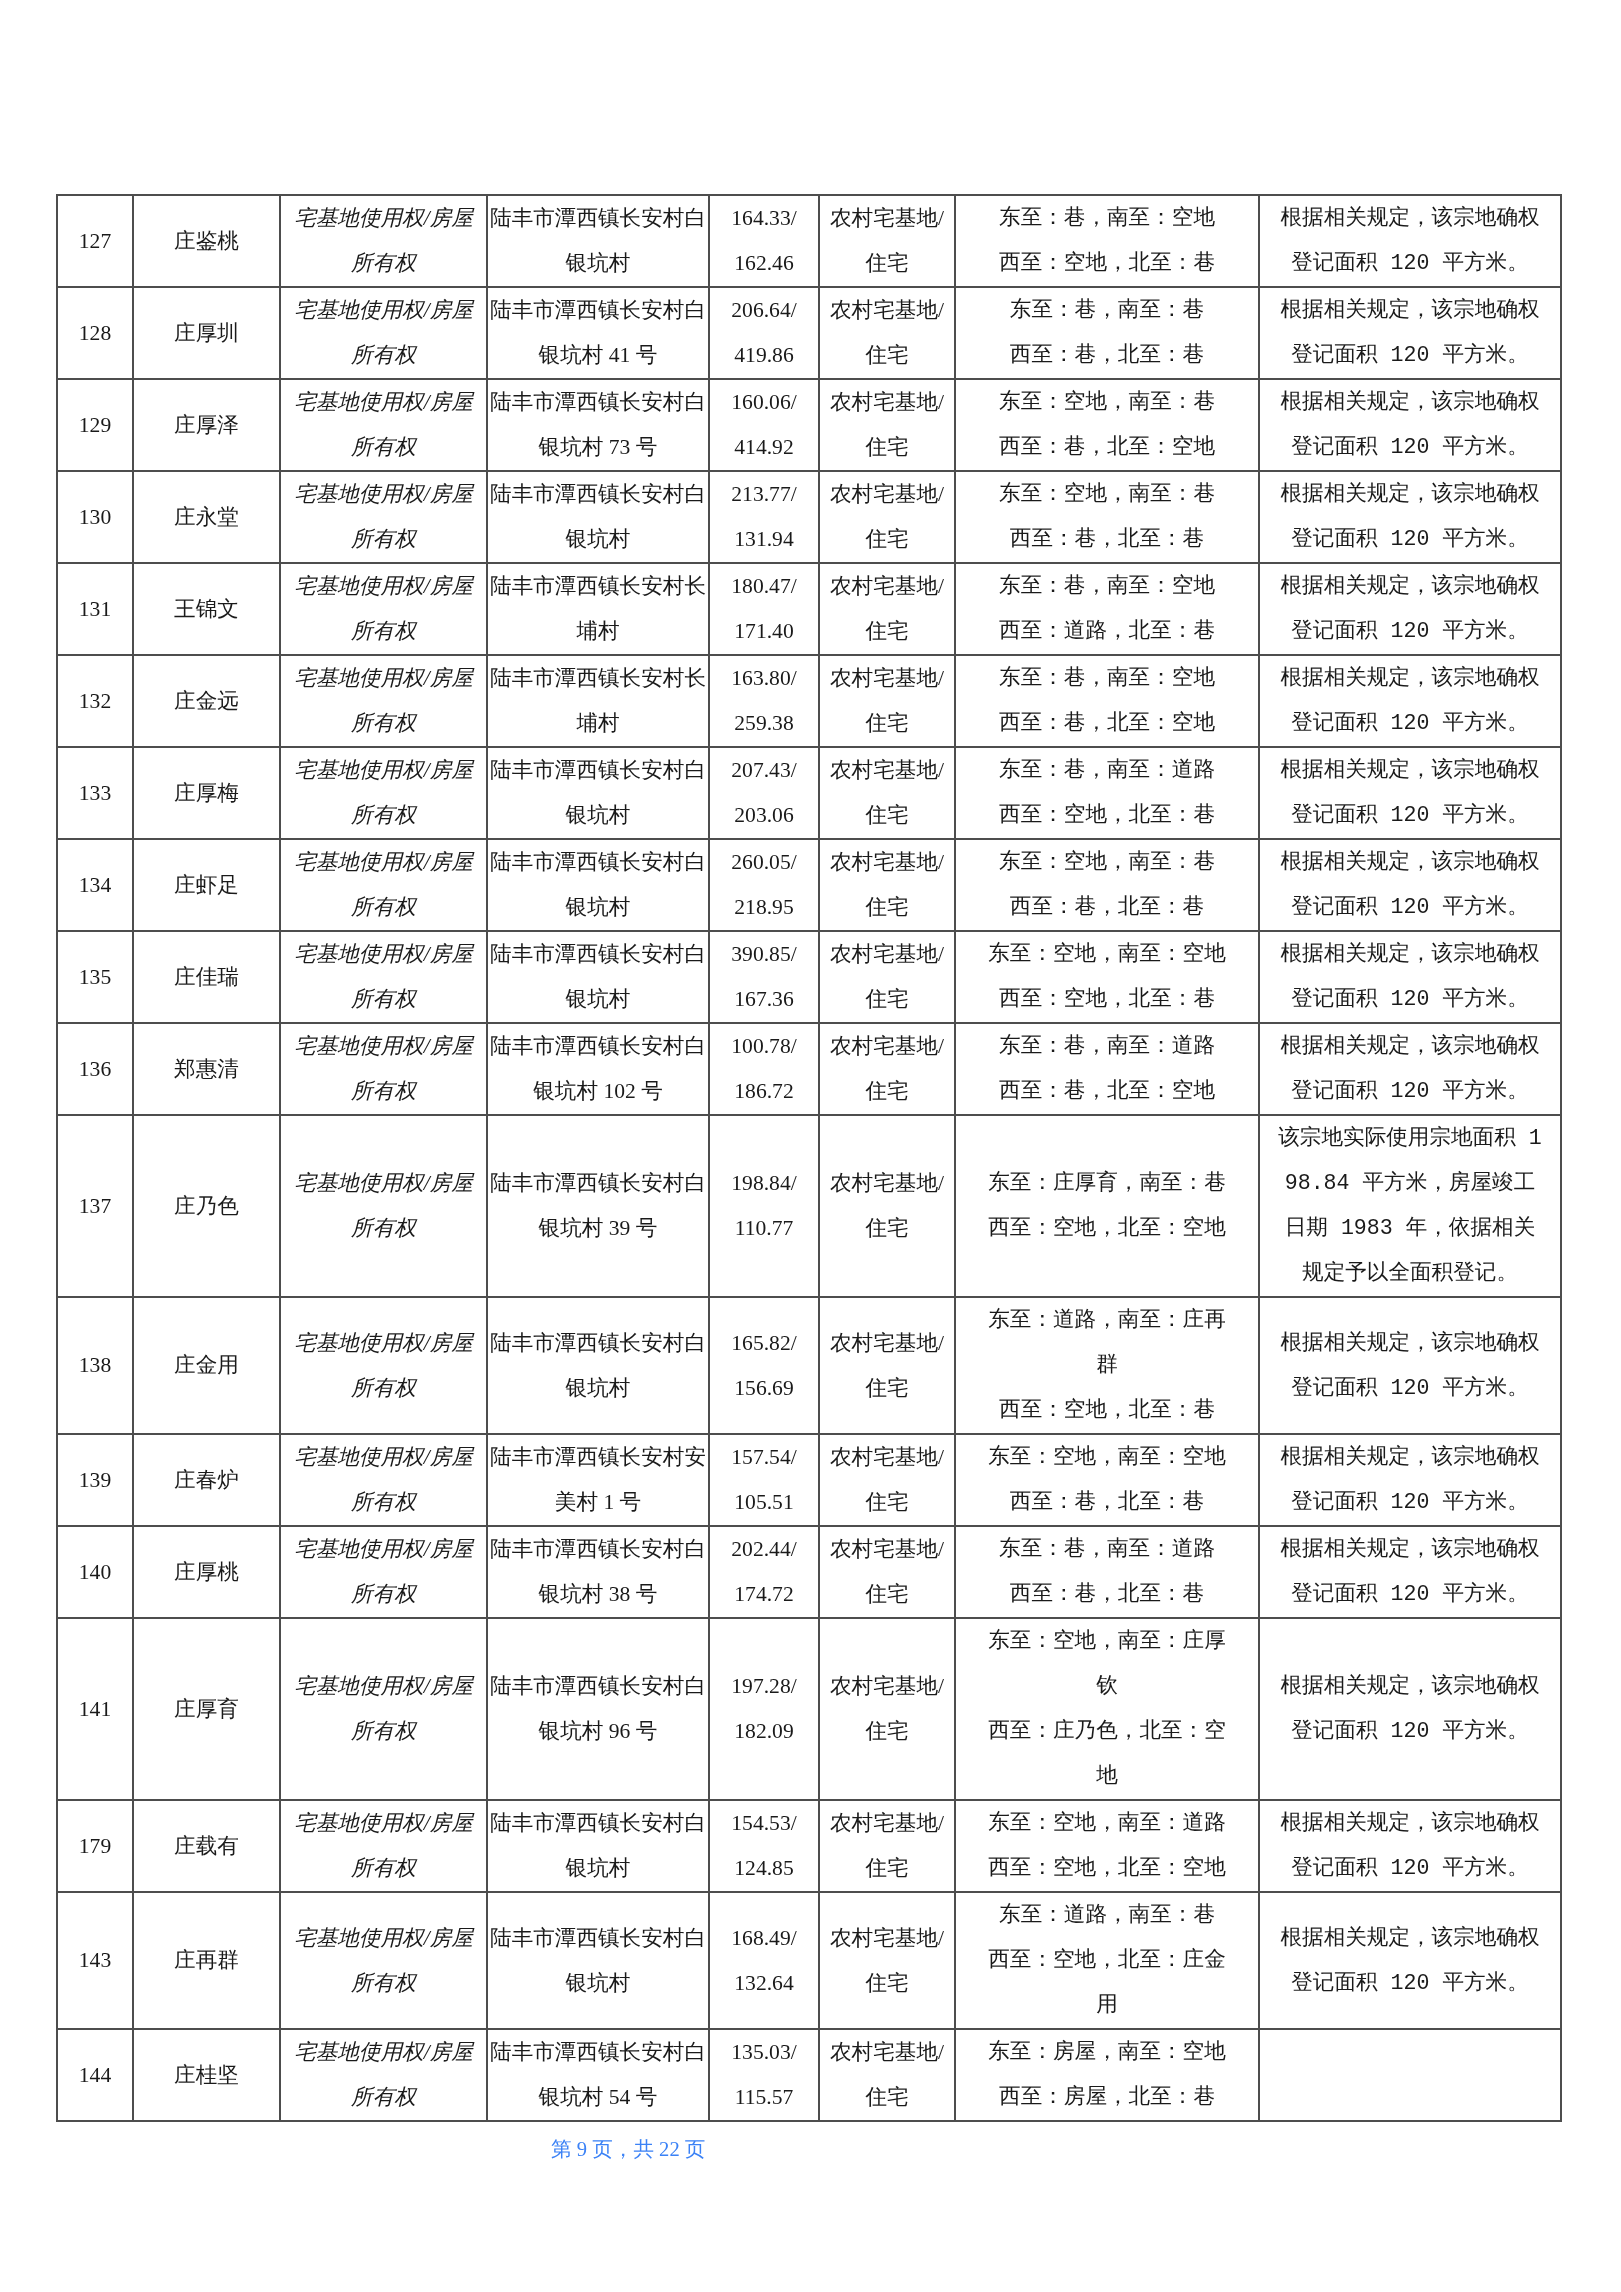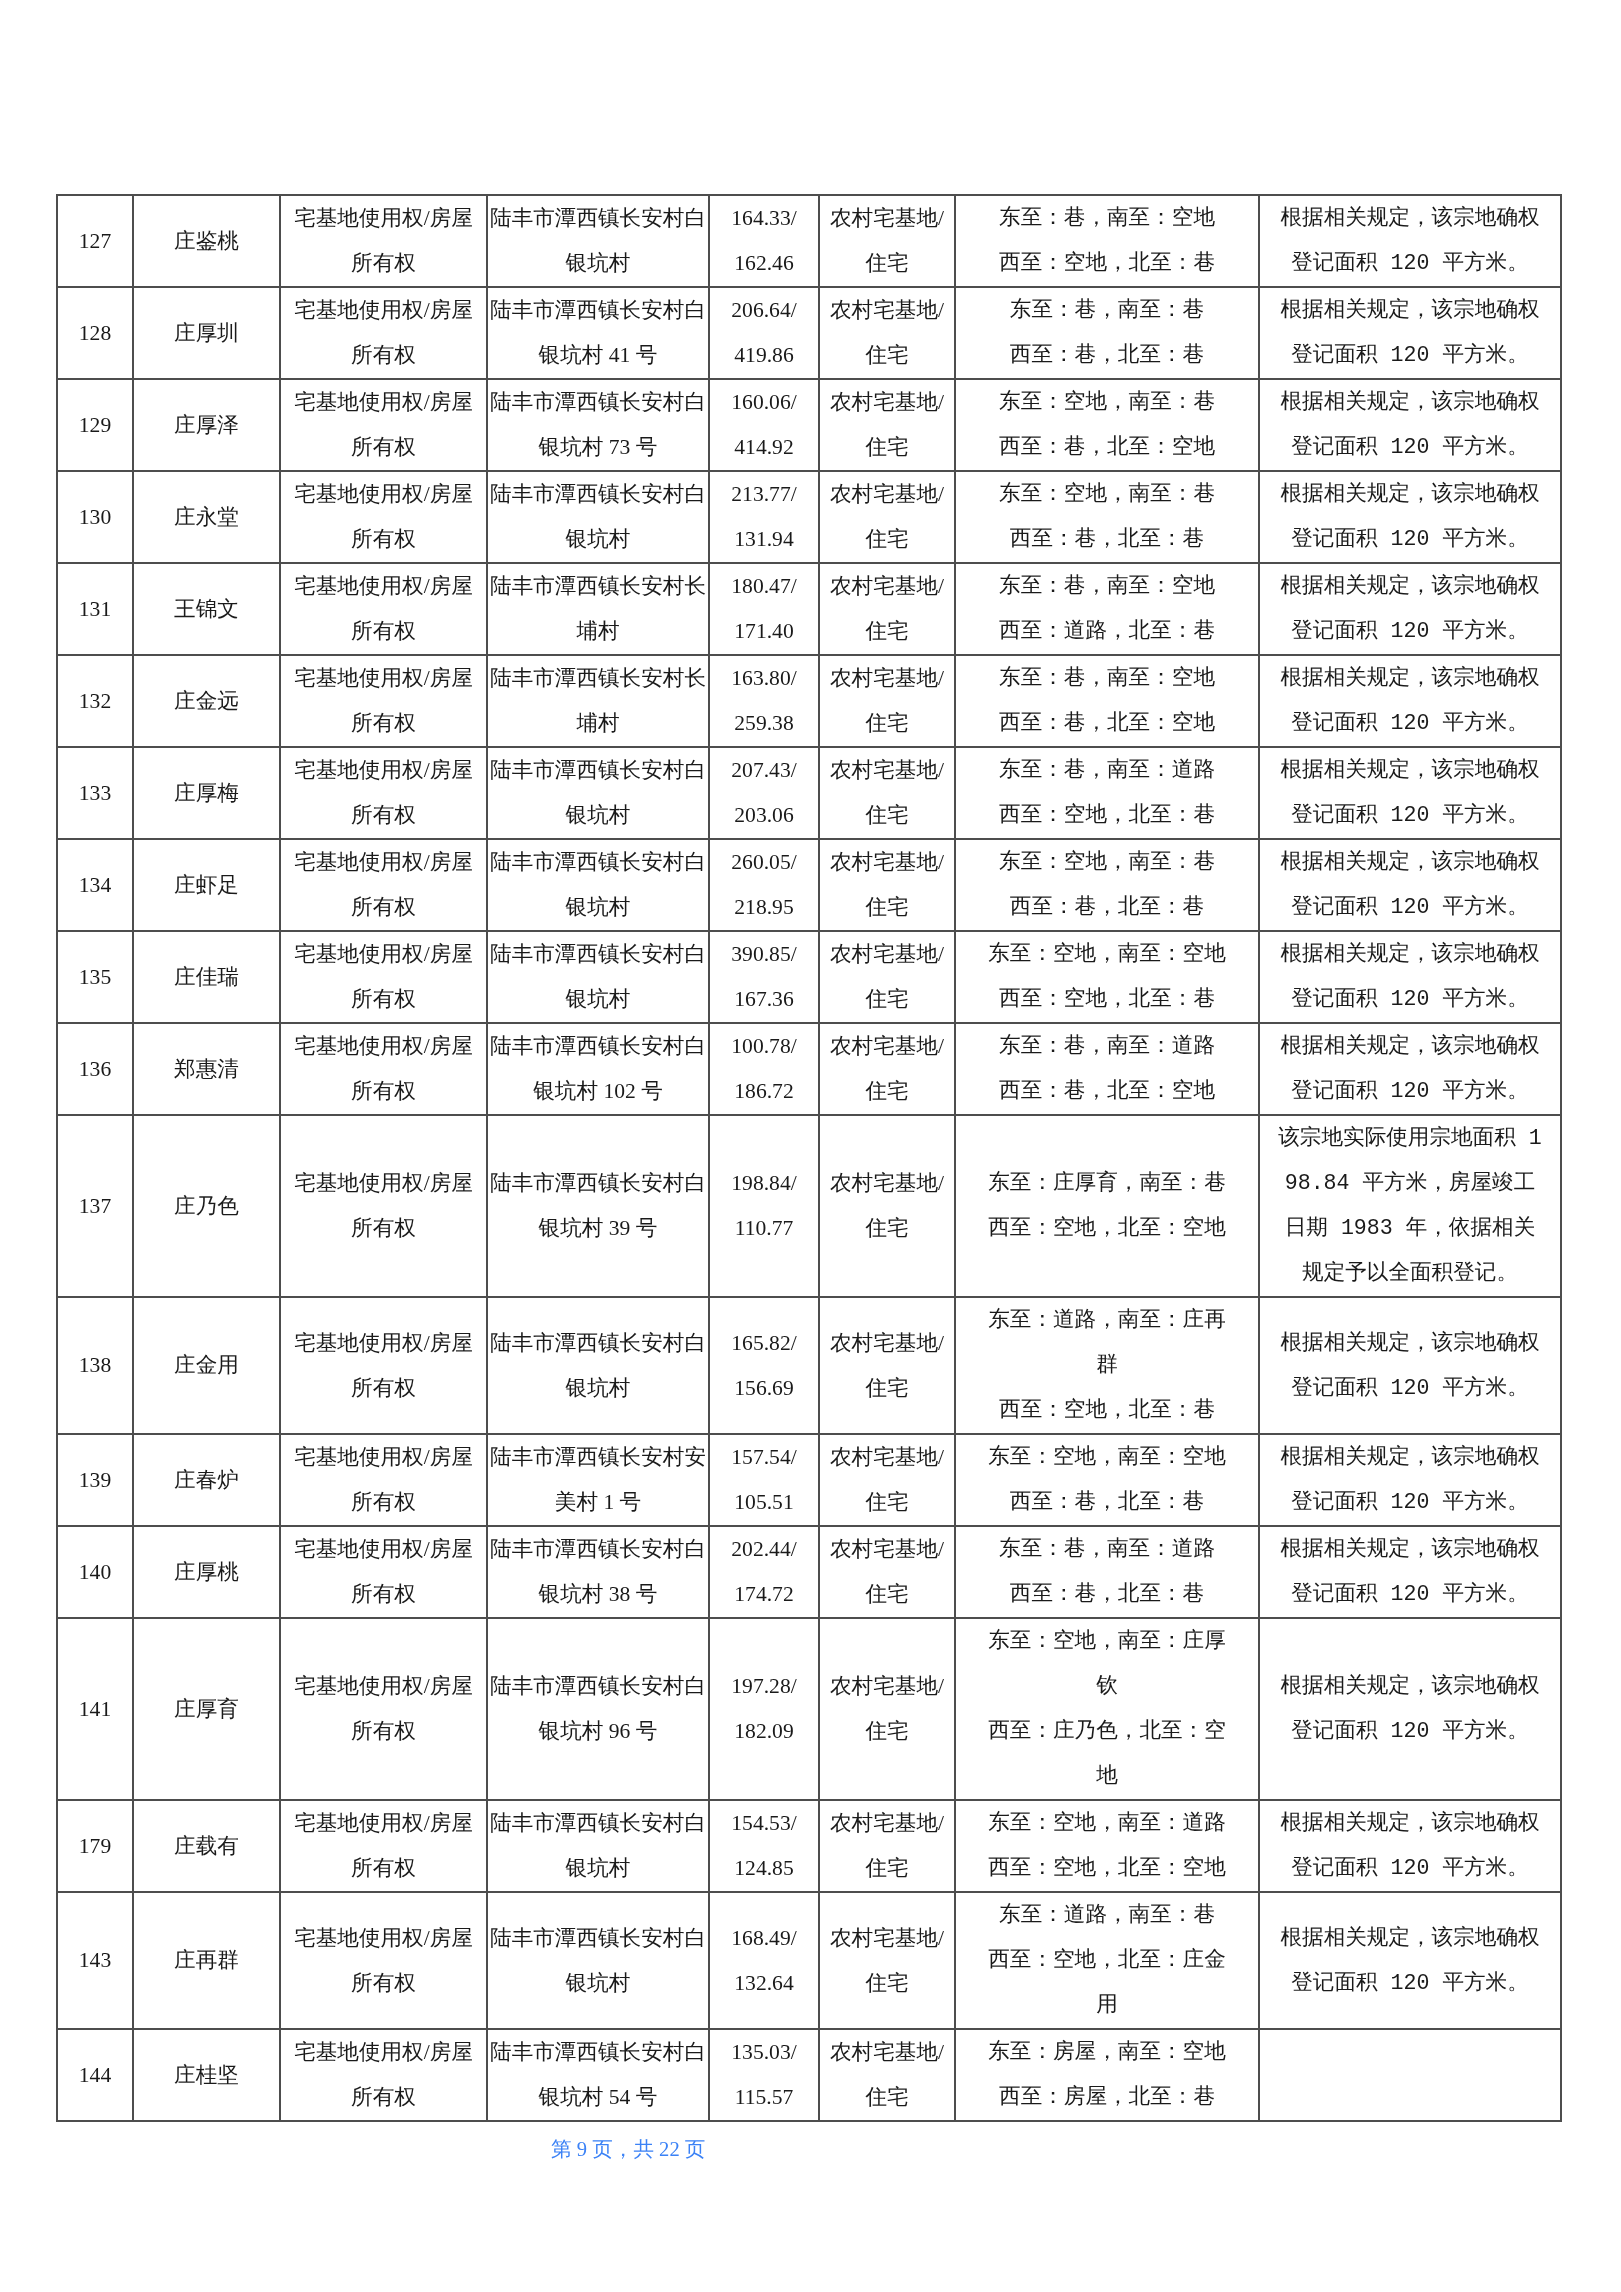--- a/index.html
+++ b/index.html
@@ -39,21 +39,21 @@
     padding: 0;
   }
   col.c-seq    { width: 76px; }
   col.c-name   { width: 147px; }
   col.c-rights { width: 207px; }
   col.c-loc    { width: 222px; }
   col.c-area   { width: 110px; }
   col.c-type   { width: 136px; }
   col.c-bound  { width: 304px; }
   col.c-remark { width: 302px; }
-  td.c-rights  { padding: 0 10px; }
+  td.c-rights  { padding: 0 10px; font-style: italic; }
   td.c-loc     { padding: 0 1px; }
   td.c-area    { padding: 0 21px; }
   td.c-type    { padding: 0 5.9px; margin-top: 36px; }
   td.c-bound   { padding: 0 23.5px; font-family: Liberation Mono, monospace; }
   td.c-remark  { padding: 0 17.6px; font-family: Liberation Mono, monospace; }
   .footer {
     position: absolute;
     top: 2135px;
     left: 551px;
     font-size: 20.6px;

